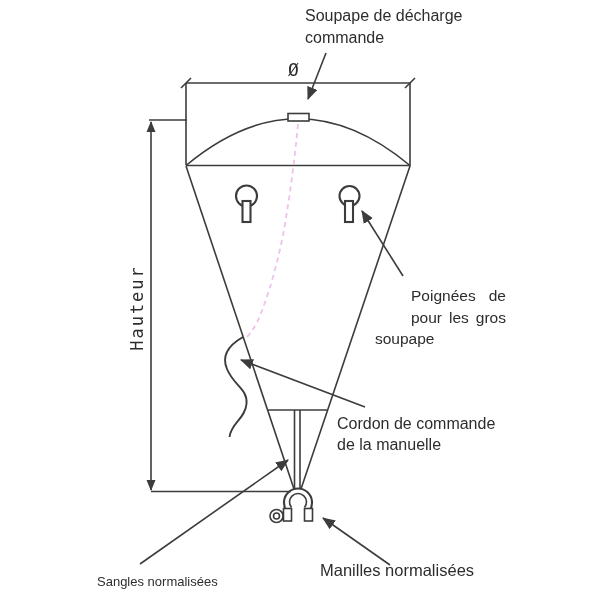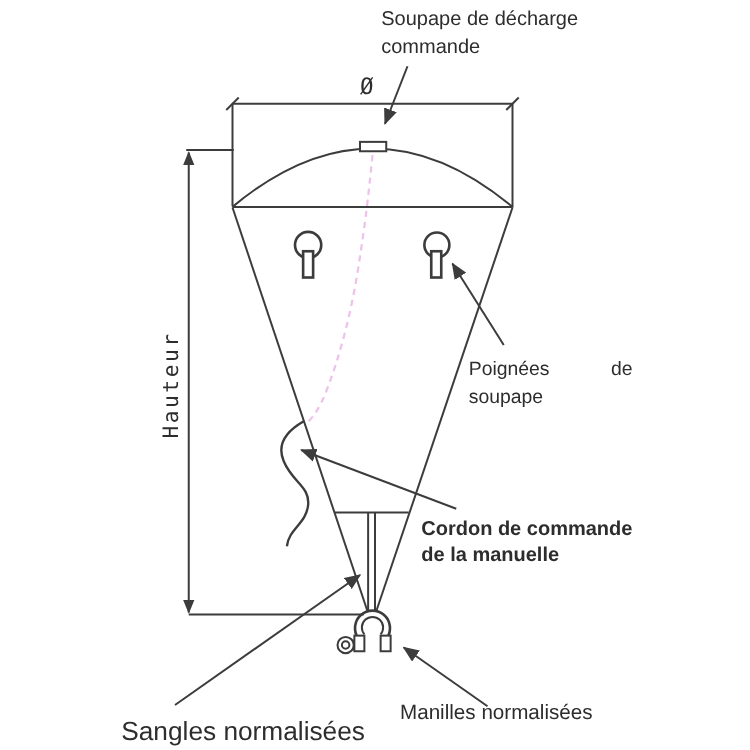--- a/index.html
+++ b/index.html
@@ -21,23 +21,23 @@
   .cordpink{stroke:var(--pink);stroke-width:1.8;fill:none;stroke-dasharray:5 4;}
   .lbl{position:absolute;color:var(--text);}
   .lbl-soupape{left:305px;top:5px;font-size:16px;line-height:22px;}
   .lbl-diam{left:288px;top:59px;font-size:18px;font-family:"DejaVu Sans Mono",monospace;}
   .lbl-hauteur{
     left:137px;top:308px;font-size:17px;letter-spacing:2px;
     font-family:"DejaVu Sans Mono",monospace;white-space:nowrap;
     transform:translate(-50%,-50%) rotate(-90deg);
   }
   .lbl-poignees{left:375px;top:285px;width:131px;font-size:15.5px;line-height:21.5px;}
-  .just{text-align:justify;text-align-last:justify;}
-  .lbl-cordon{left:337px;top:413px;font-size:16px;line-height:21px;font-weight:bold;}
-  .lbl-sangles{left:97px;top:574px;font-size:21px;}
+  .just{text-align:justify;text-align-last:justify;margin-left:36px;}
+  .lbl-cordon{left:337px;top:413px;font-size:16px;line-height:21px;}
+  .lbl-sangles{left:97px;top:574px;font-size:13px;}
   .lbl-manilles{left:320px;top:561px;font-size:16.5px;}
 </style>
 </head>
 <body>
 
 <div class="stage">
 
   <svg width="600" height="600" viewBox="0 0 600 600">
     <defs>
       <marker id="arw" viewBox="0 0 12 10" refX="11" refY="5" markerWidth="13" markerHeight="11" markerUnits="userSpaceOnUse" orient="auto">
@@ -109,20 +109,21 @@
     <div>Soupape de décharge</div>
     <div>commande</div>
   </div>
 
   <div class="lbl lbl-diam">Ø</div>
 
   <div class="lbl lbl-hauteur">Hauteur</div>
 
   <div class="lbl lbl-poignees">
     <div class="just">Poignées de</div>
+    <div class="just">pour les gros</div>
     <div>soupape</div>
   </div>
 
   <div class="lbl lbl-cordon">
     <div>Cordon de commande</div>
     <div>de la manuelle</div>
   </div>
 
   <div class="lbl lbl-sangles">Sangles normalisées</div>
 

